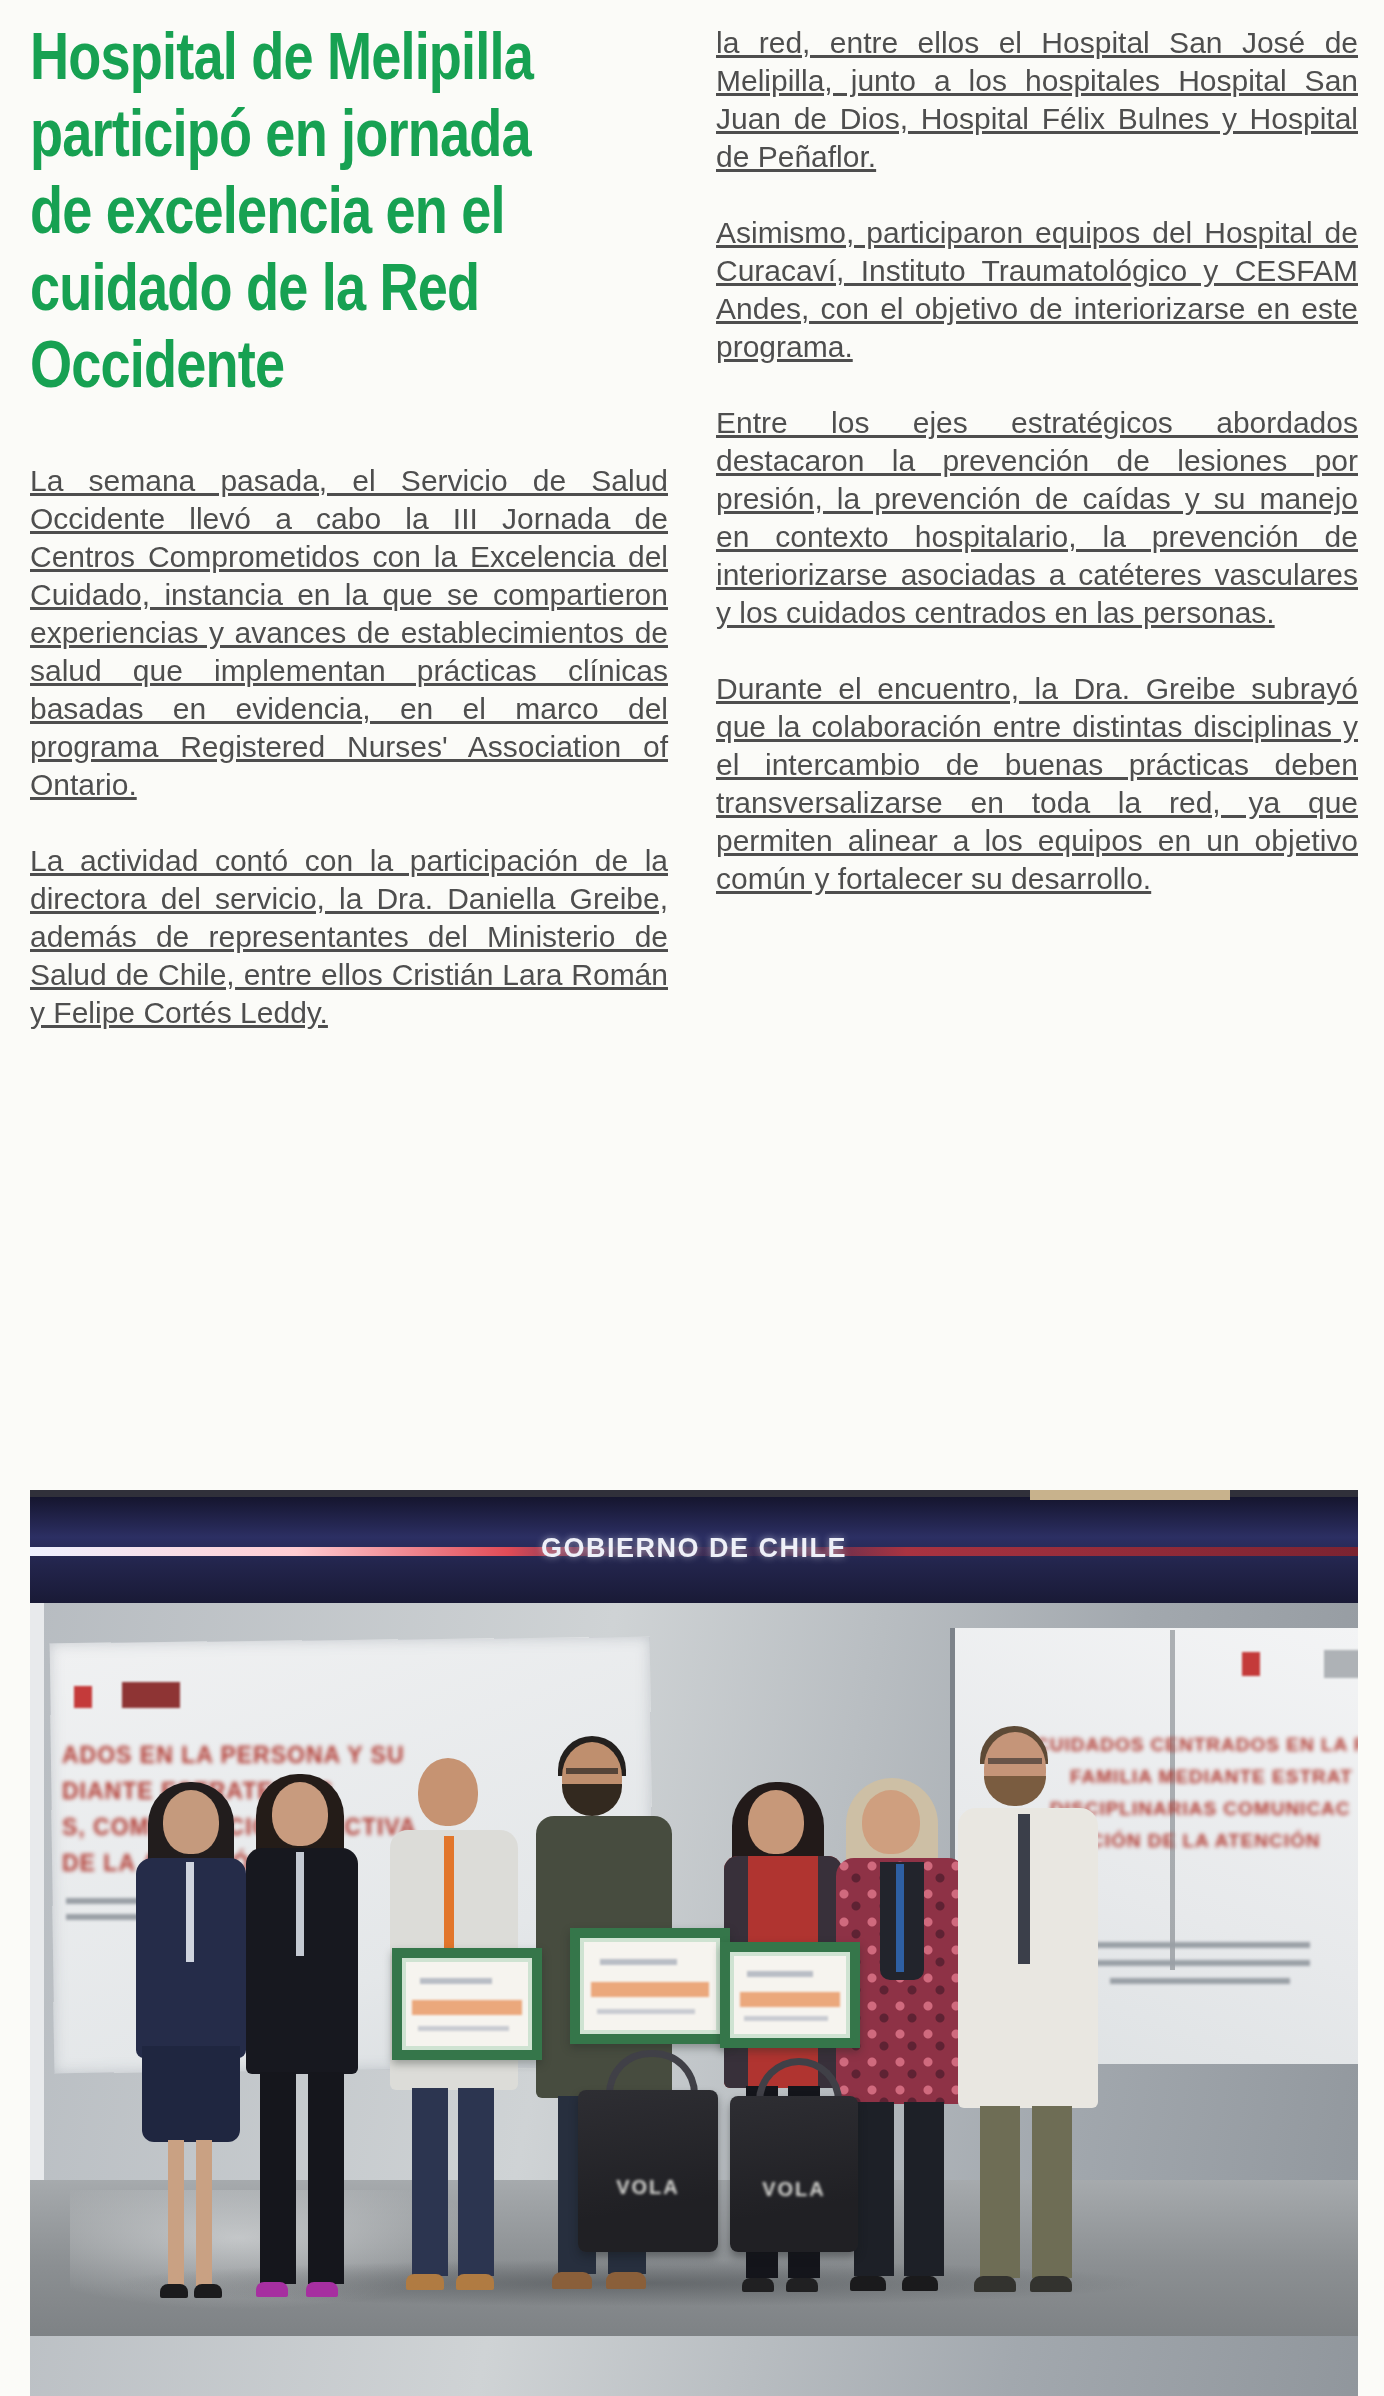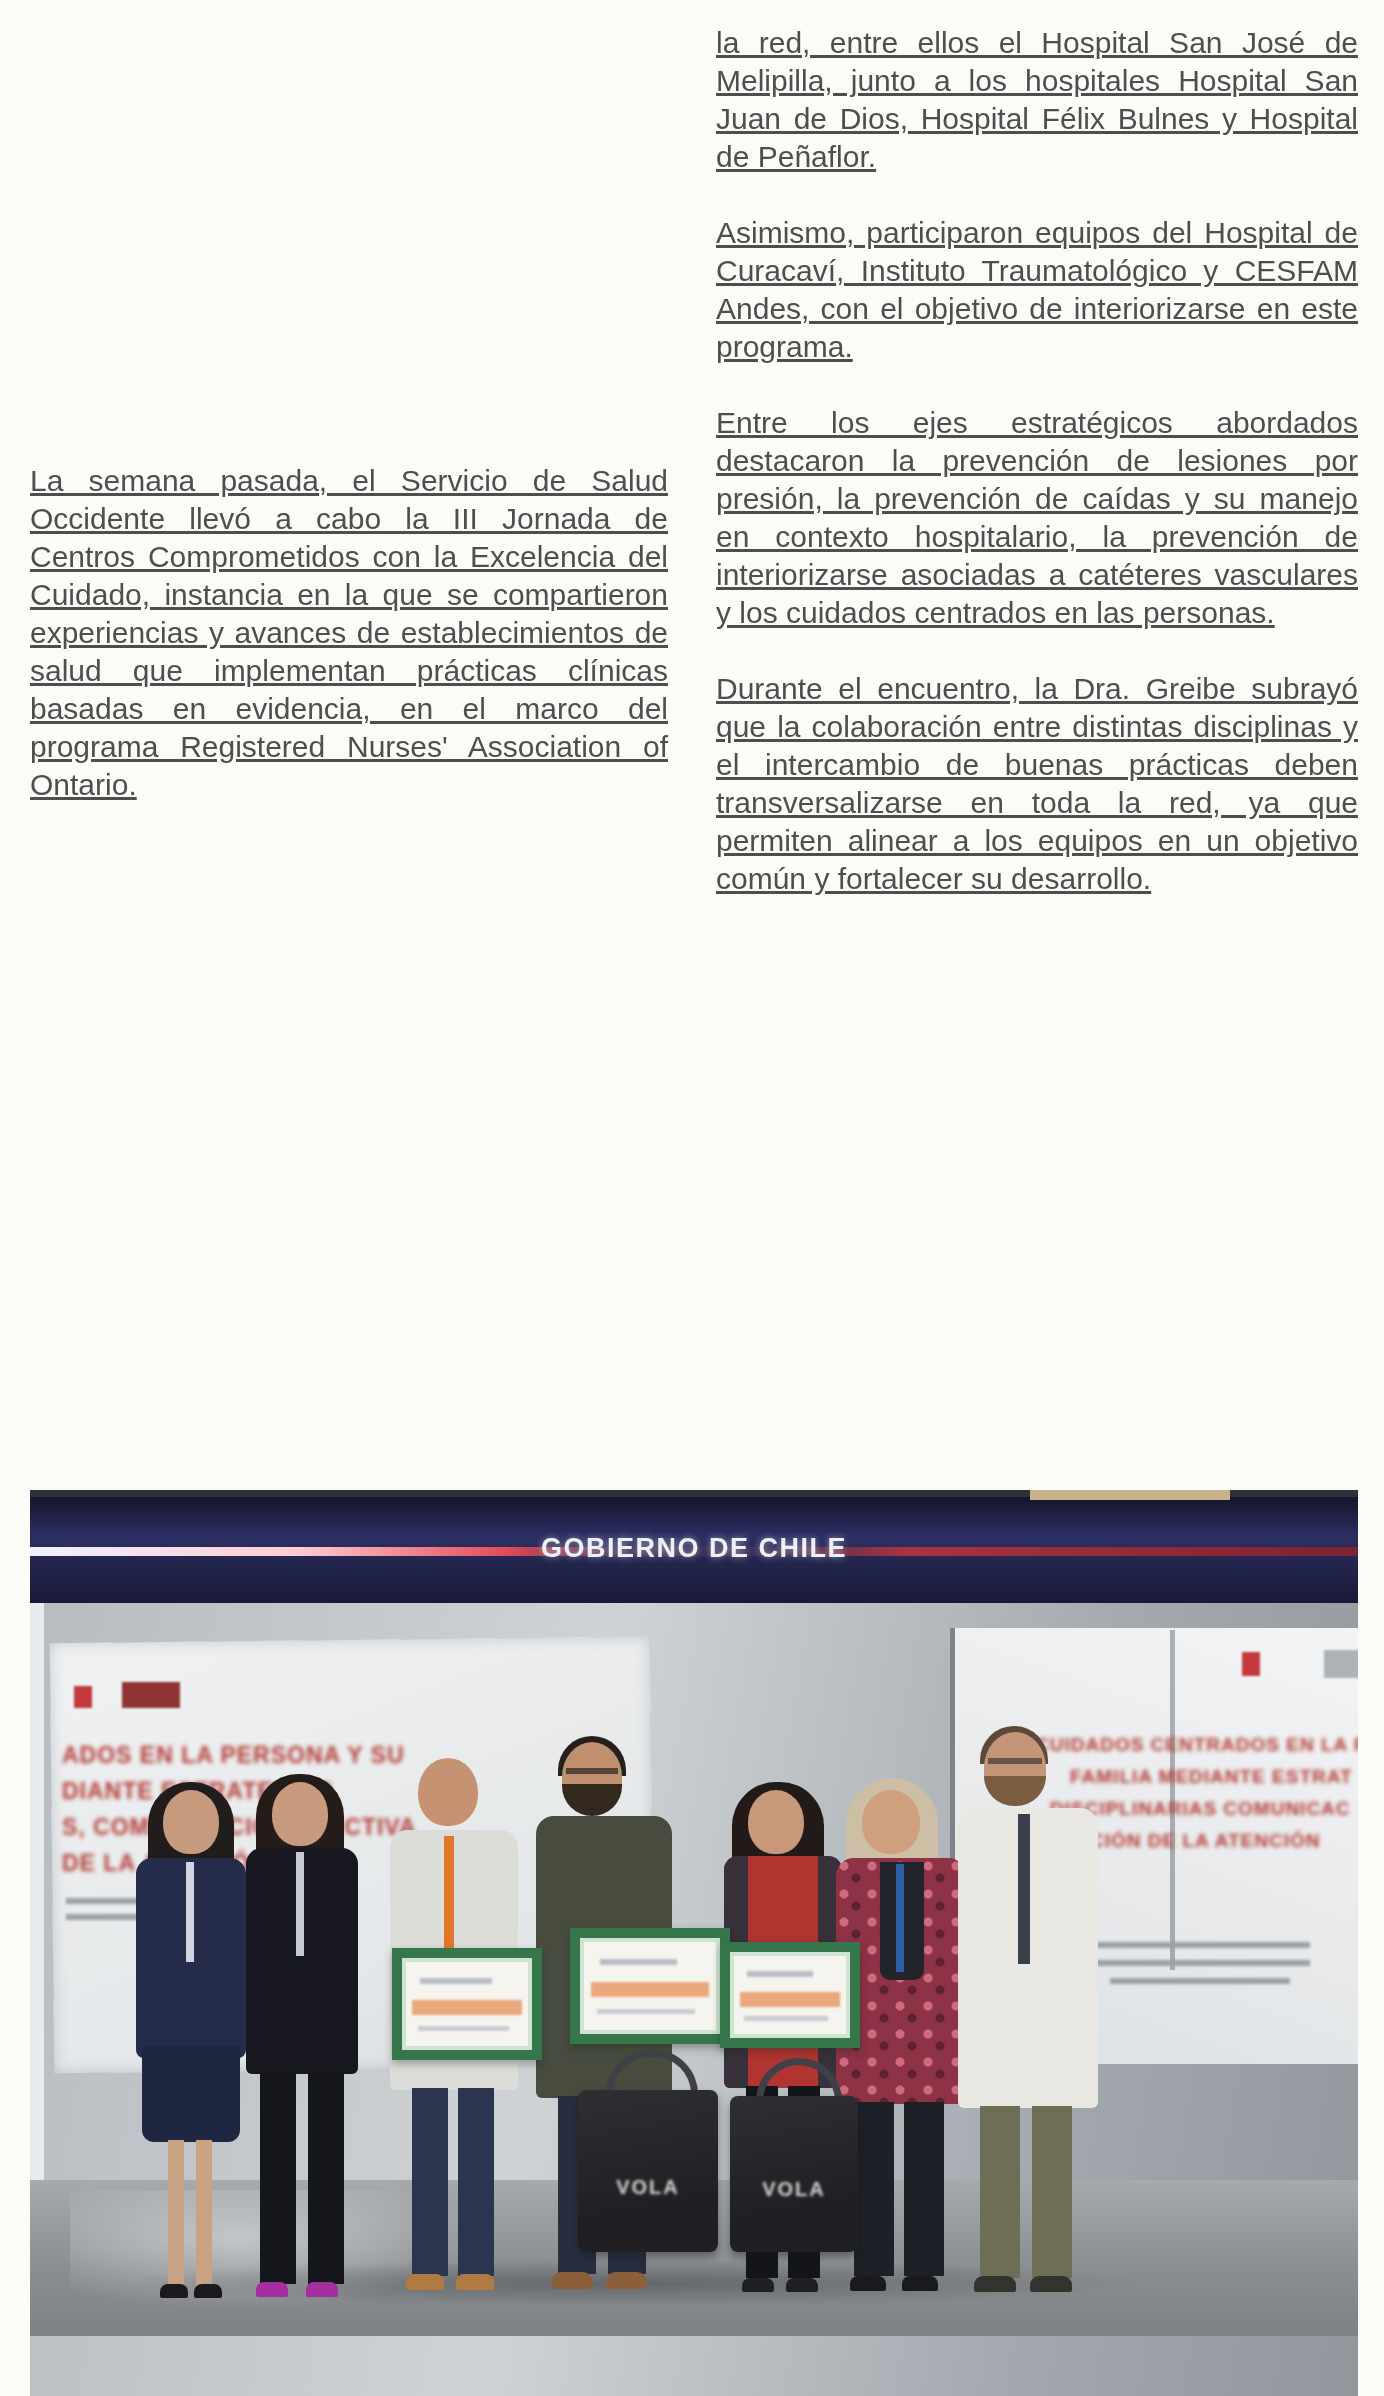--- a/index.html
+++ b/index.html
@@ -67,23 +67,31 @@
   .bag-handle{position:absolute;z-index:4;border:7px solid #404047;border-bottom:none;
     border-radius:44px 44px 0 0;background:transparent;}
   .bag-label{position:absolute;width:100%;text-align:center;color:#d8d8d4;
     font-size:20px;letter-spacing:2px;filter:blur(1.5px);font-weight:bold;}
 </style>
 </head>
 <body>
 
 <div class="page">
 
+  <div class="headline">
+    <div class="hl-line">Hospital de Melipilla</div>
+    <div class="hl-line">participó en jornada</div>
+    <div class="hl-line">de excelencia en el</div>
+    <div class="hl-line">cuidado de la Red</div>
+    <div class="hl-line">Occidente</div>
+  </div>
 
   <div class="col col-left">
     <p>La semana pasada, el Servicio de Salud Occidente llevó a cabo la III Jornada de Centros Comprometidos con la Excelencia del Cuidado, instancia en la que se compartieron experiencias y avances de establecimientos de salud que implementan prácticas clínicas basadas en evidencia, en el marco del programa Registered Nurses' Association of Ontario.</p>
+    <p>La actividad contó con la participación de la directora del servicio, la Dra. Daniella Greibe, además de representantes del Ministerio de Salud de Chile, entre ellos Cristián Lara Román y Felipe Cortés Leddy.</p>
   </div>
 
   <div class="col col-right">
     <p>la red, entre ellos el Hospital San José de Melipilla, junto a los hospitales Hospital San Juan de Dios, Hospital Félix Bulnes y Hospital de Peñaflor.</p>
     <p>Asimismo, participaron equipos del Hospital de Curacaví, Instituto Traumatológico y CESFAM Andes, con el objetivo de interiorizarse en este programa.</p>
     <p>Entre los ejes estratégicos abordados destacaron la prevención de lesiones por presión, la prevención de caídas y su manejo en contexto hospitalario, la prevención de interiorizarse asociadas a catéteres vasculares y los cuidados centrados en las personas.</p>
     <p>Durante el encuentro, la Dra. Greibe subrayó que la colaboración entre distintas disciplinas y el intercambio de buenas prácticas deben transversalizarse en toda la red, ya que permiten alinear a los equipos en un objetivo común y fortalecer su desarrollo.</p>
   </div>
 
   <div class="photo">

